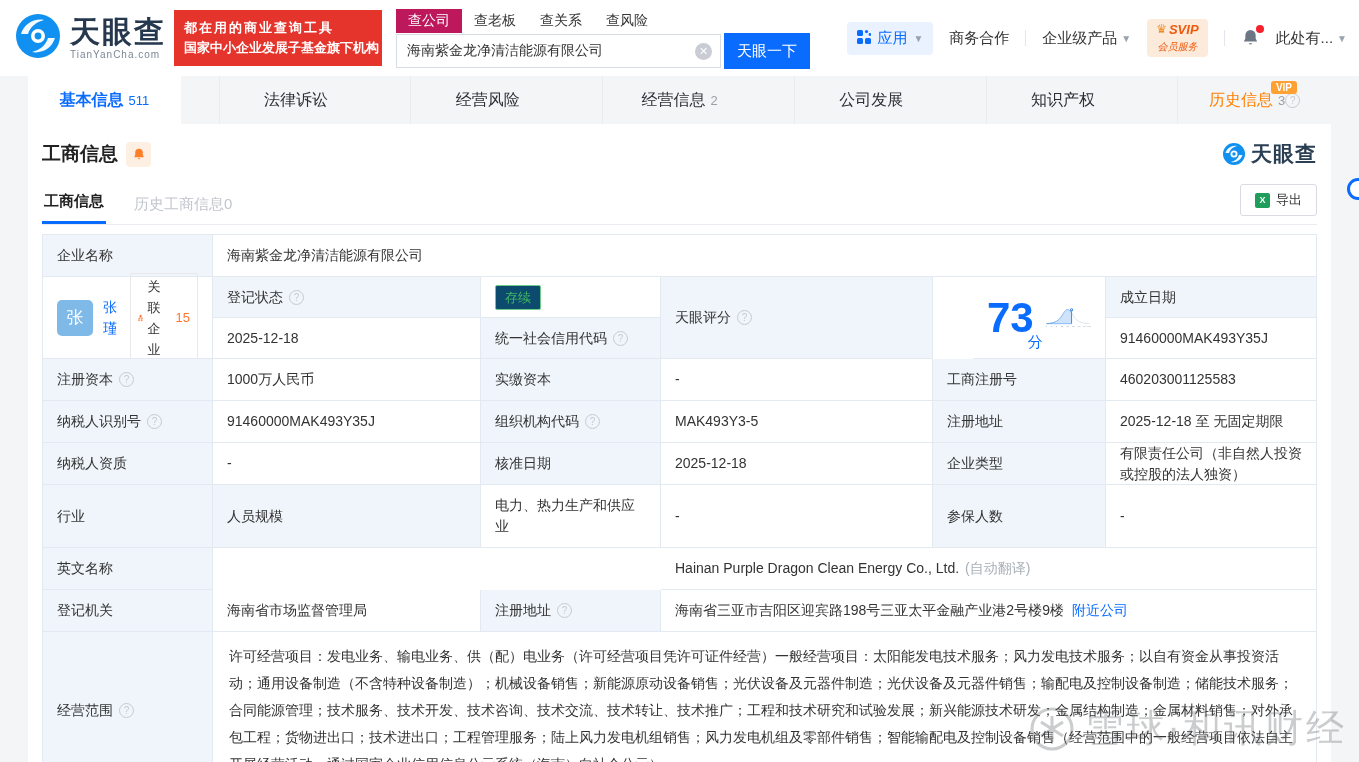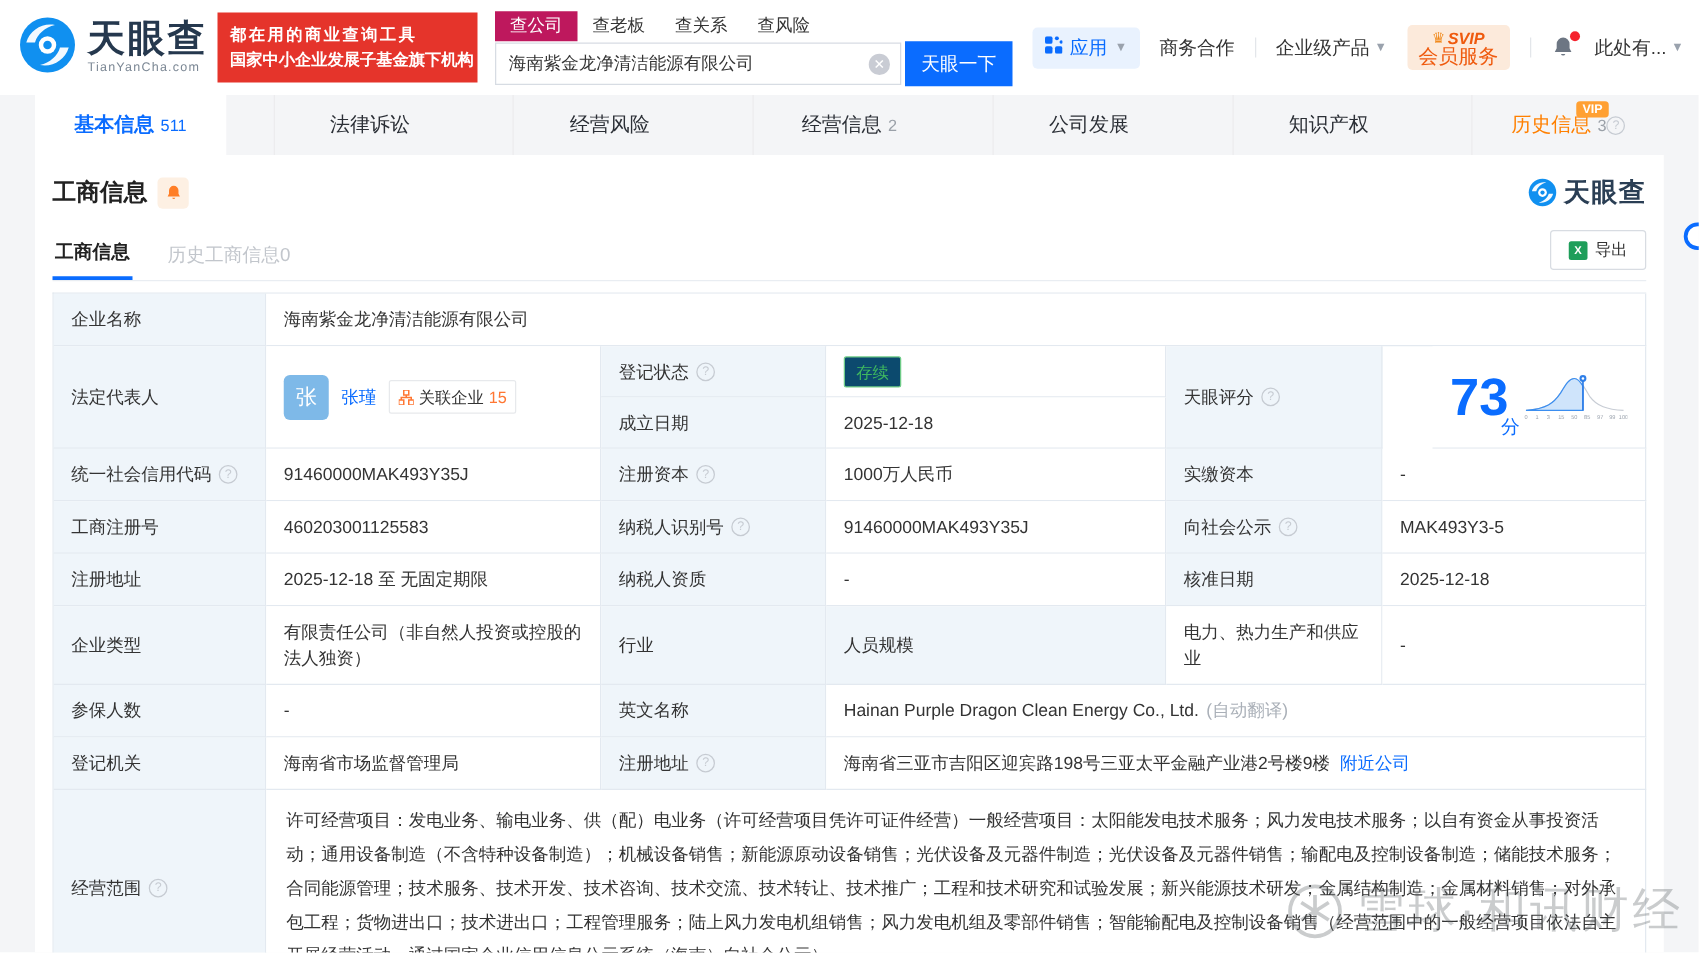--- a/index.html
+++ b/index.html
@@ -26,36 +26,36 @@
     display:flex; align-items:center; justify-content:center; margin-left:-26px; cursor:pointer; }
   .sbtn { width:86px; height:36px; background:#0a6cff; color:#fff; border:none; font-size:15px; margin-left:12px; cursor:pointer; font-family:inherit; }
 
   .hnav { margin-left:auto; display:flex; align-items:center; gap:16px; font-size:15px; }
   .apps { display:flex; align-items:center; gap:6px; background:#e9f2fe; color:#0a6cff; padding:7px 10px; border-radius:4px; cursor:pointer; }
   .hitem { color:#333; cursor:pointer; display:flex; align-items:center; gap:4px; }
   .caret { font-size:10px; color:#9aa2ad; }
   .vdiv { width:1px; height:16px; background:#e3e6ea; }
   .svip { background:#fceadb; border-radius:4px; padding:3px 9px; text-align:center; line-height:15px; cursor:pointer; }
   .svip .l1 { font-size:13px; font-weight:700; font-style:italic; color:#ef5a0e; display:flex; align-items:center; gap:2px; justify-content:center;}
-  .svip .l2 { font-size:16px; color:#ef5a0e; }
+  .svip .l2 { font-size:10px; color:#ef5a0e;font-style:italic; }
   .crown { font-style:normal; font-size:12px; color:#f08a1d; }
   .bellwrap { position:relative; cursor:pointer; display:flex; }
   .reddot { position:absolute; top:-3px; right:-4px; width:8px; height:8px; border-radius:50%; background:#f5222d; }
 
   
   .page { background:#f4f5f7; height:686px; padding:0 28px; }
   .navtabs { display:flex; height:48px;gap:38px; }
   .ntab { flex:1; display:flex; align-items:center; justify-content:center; font-size:16px; color:#2b2f36;
     cursor:pointer; position:relative; border-left:1px solid #ececee; }
   .ntab:first-child { border-left:none; }
   .ntab.on { background:#fff; color:#0a6cff; font-weight:700; }
   .ncount { font-size:13px; color:#9aa0a8; margin-left:5px; font-weight:400; }
   .ntab.on .ncount { color:#0a6cff; }
   .ntab.hist { color:#ff8000; font-weight:400; }
-  .viptag { position:absolute; top:5px; right:44px; background:#ffa033; color:#fff; font-size:10px; font-weight:700;
+  .viptag { position:absolute; top:5px; right:34px; background:#ffa033; color:#fff; font-size:10px; font-weight:700;
     padding:1px 5px; border-radius:3px; }
   .qmark { width:15px; height:15px; border:1px solid #c6cbd2; color:#c6cbd2; border-radius:50%; font-size:10px;
     display:inline-flex; align-items:center; justify-content:center; flex:none; cursor:pointer; }
   .qmark::before { content:"?"; }
 
   
   .card { background:#fff; height:638px; padding:16px 14px 0; position:relative; }
   .sec-head { display:flex; align-items:center; }
   .sec-title { font-size:19px; font-weight:700; color:#222; }
   .bellbadge { width:25px; height:25px; background:#fdf0e3; border-radius:4px; margin-left:8px; display:flex;
@@ -246,21 +246,20 @@
         <span class="xls"></span>
         <span>导出</span>
       </button>
     </div>
 
     <div class="tbl">
 
       <div class="cell lbl">企业名称</div>
       <div class="cell span5">海南紫金龙净清洁能源有限公司</div>
 
-      <div class="cell lbl rspan2">法定代表人</div>
       <div class="cell rspan2 legalcell">
         <span class="avatar">张</span>
         <a class="link">张瑾</a>
         <span class="relbadge">
           <svg width="12" height="12" viewBox="0 0 12 12">
             <rect x="4" y="0" width="4" height="4" fill="none" stroke="#ff7733" stroke-width="1.2"></rect>
             <rect x="0" y="8" width="4" height="4" fill="none" stroke="#ff7733" stroke-width="1.2"></rect>
             <rect x="8" y="8" width="4" height="4" fill="none" stroke="#ff7733" stroke-width="1.2"></rect>
             <path d="M6 4v2M2 8V6h8v2" fill="none" stroke="#ff7733" stroke-width="1.2"></path>
           </svg>
@@ -318,21 +317,21 @@
       <div class="cell">-</div>
 
       <div class="cell lbl">工商注册号</div>
       <div class="cell">460203001125583</div>
       <div class="cell lbl">
         <span>纳税人识别号</span>
         <span class="qmark"></span>
       </div>
       <div class="cell">91460000MAK493Y35J</div>
       <div class="cell lbl">
-        <span>向社会公示</span>
+        <span>组织机构代码</span>
         <span class="qmark"></span>
       </div>
       <div class="cell">MAK493Y3-5</div>
 
       <div class="cell lbl">注册地址</div>
       <div class="cell">2025-12-18 至 无固定期限</div>
       <div class="cell lbl">纳税人资质</div>
       <div class="cell">-</div>
       <div class="cell lbl">核准日期</div>
       <div class="cell">2025-12-18</div>

